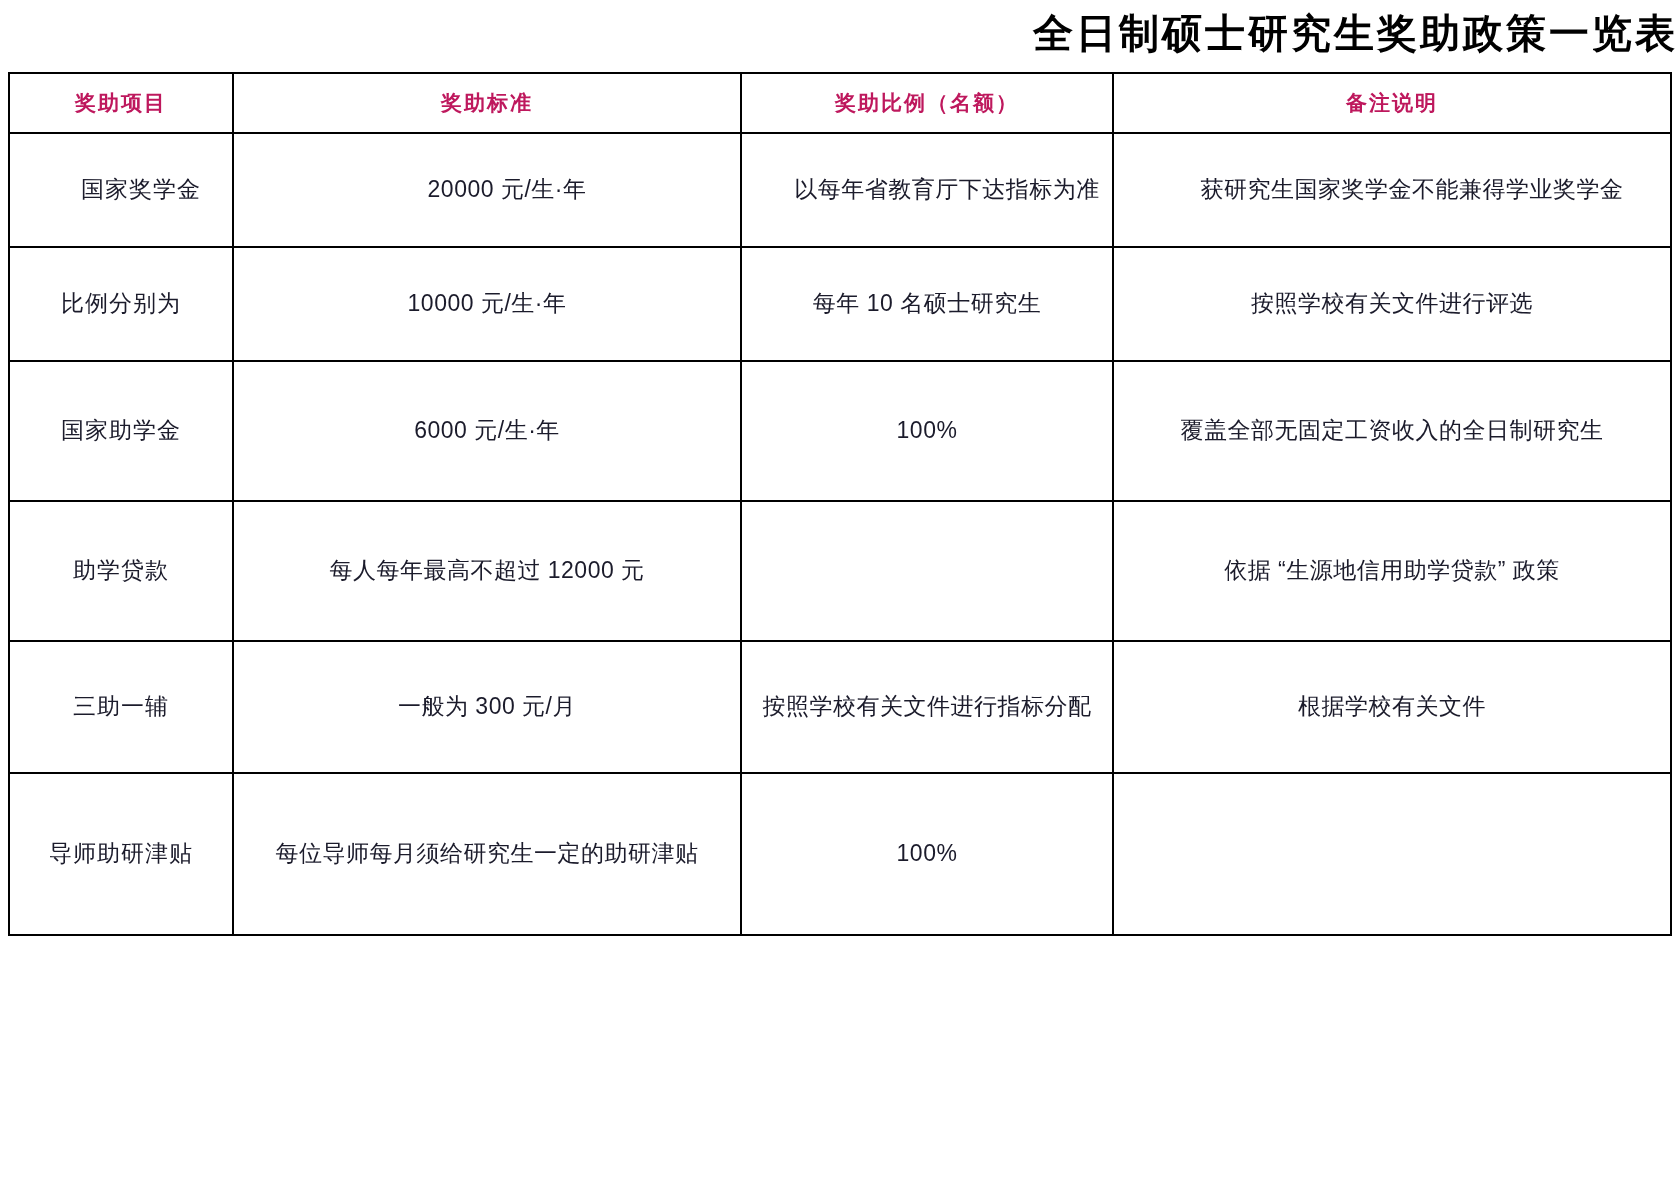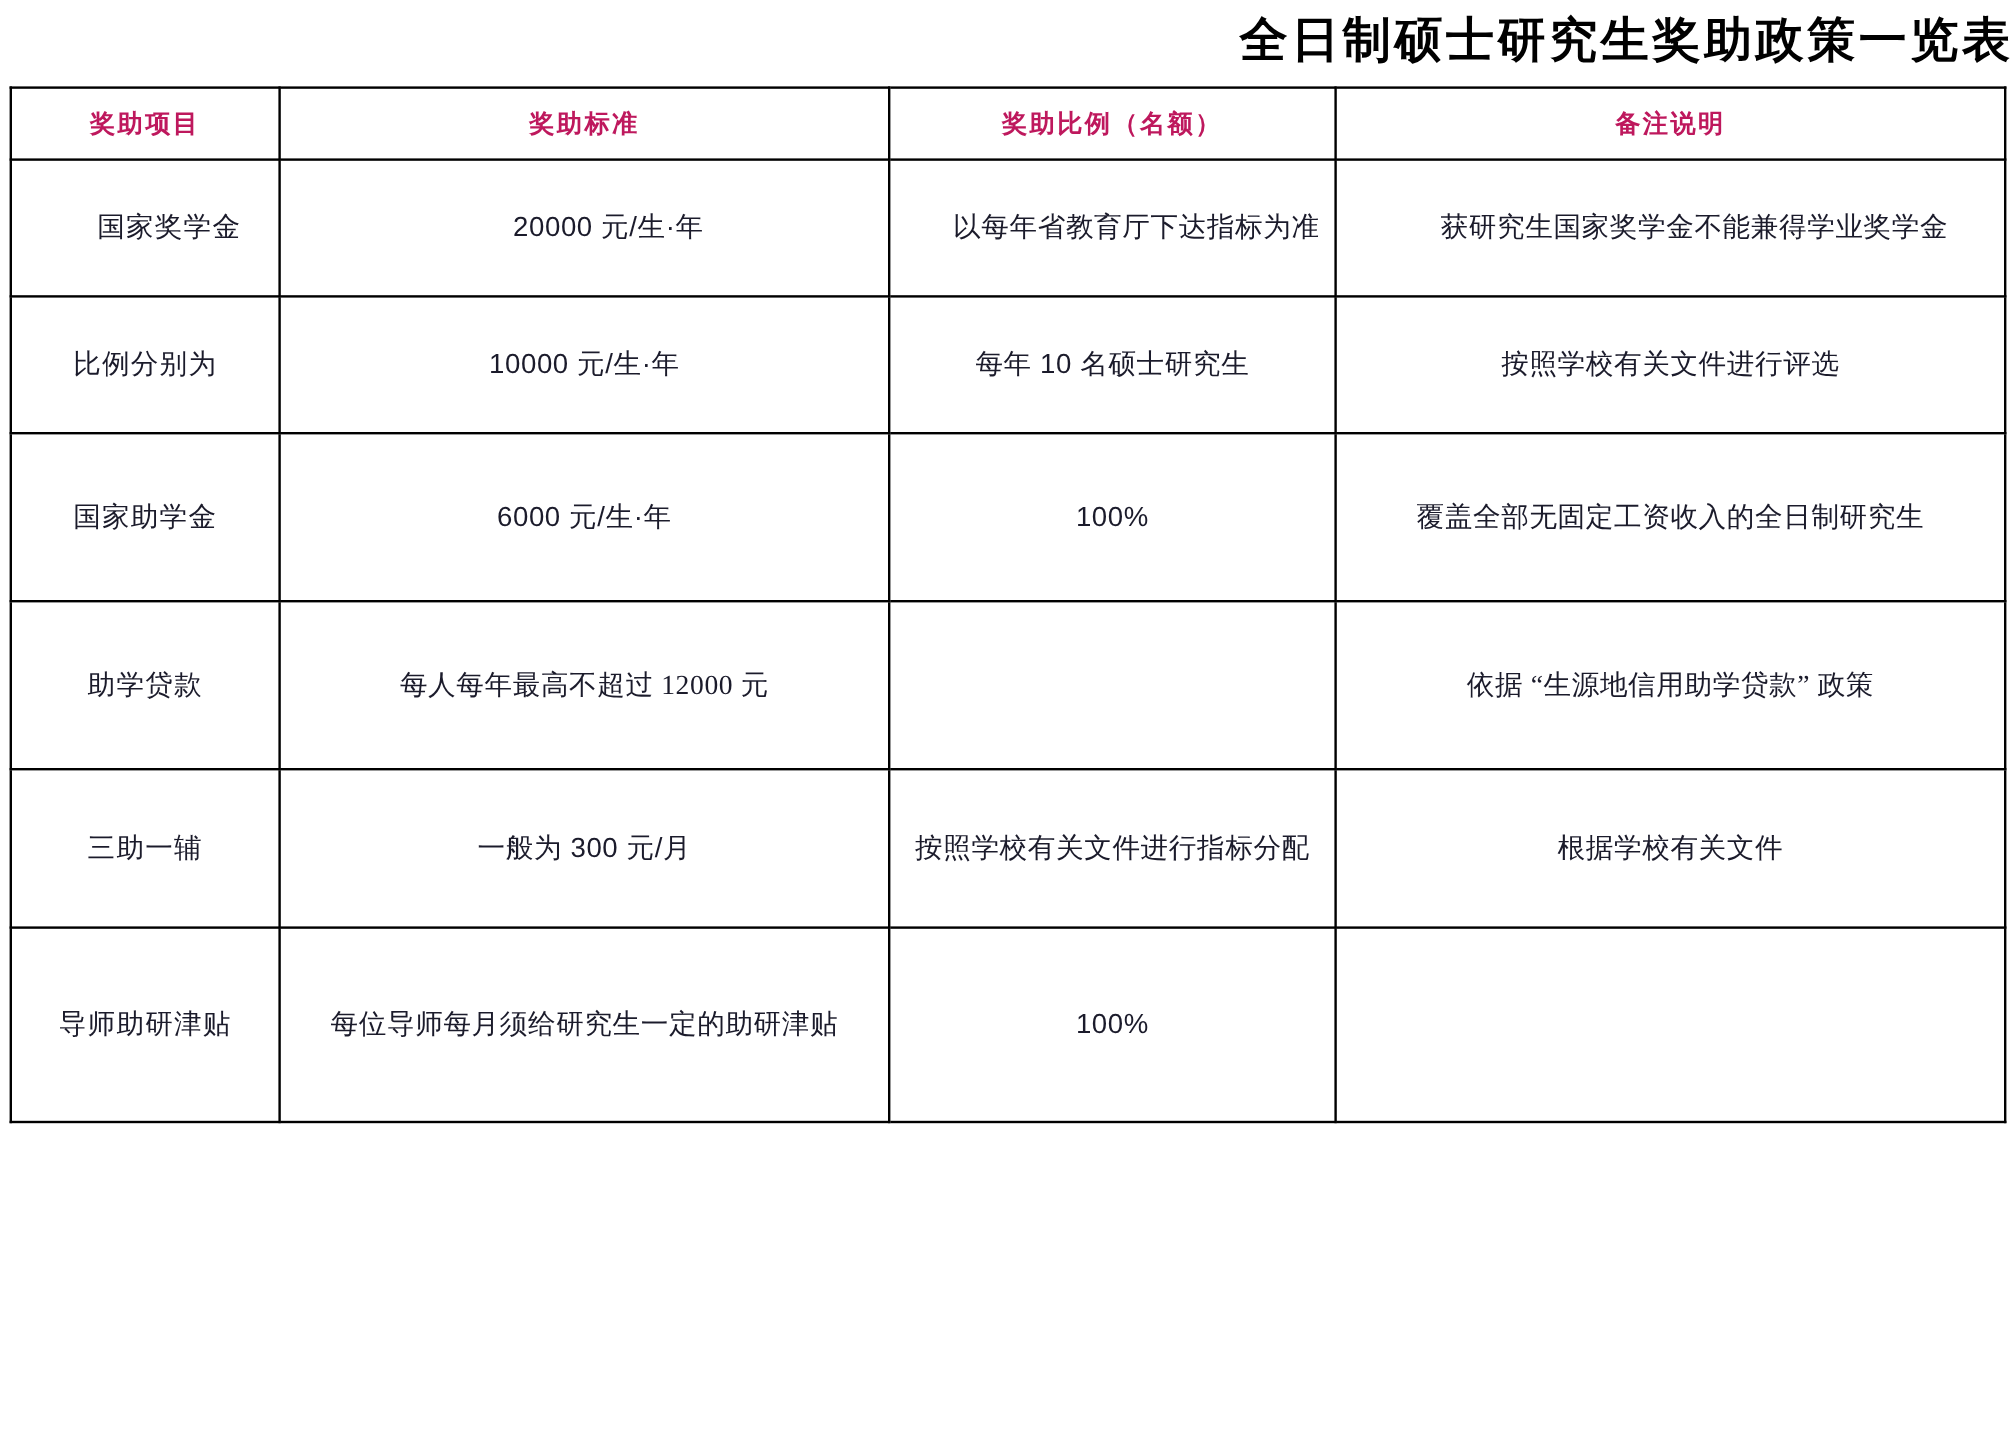--- a/index.html
+++ b/index.html
@@ -75,21 +75,21 @@
     letter-spacing: 0.5px;
   }
   td.note-cell {
     letter-spacing: 0.5px;
   }
   tr.r1 td { height: 92px; padding-left: 48px; }
   tr.r2 td { height: 128px; }
   tr.r3 td { height: 128px; }
   tr.r4 td { height: 92px; }
   tr.r5 td { height: 118px; margin-left: 33px; }
-  tr.r6 td { height: 118px; font-family: Liberation Serif, serif; }
+  tr.r6 td { height: 118px; }
   tr.r7 td { height: 110px; }
   tr.r8 td { height: 140px; }
 </style>
 </head>
 <body>
 
 <div class="page">
 
   <h1 class="doc-title">全日制硕士研究生奖助政策一览表</h1>
 

